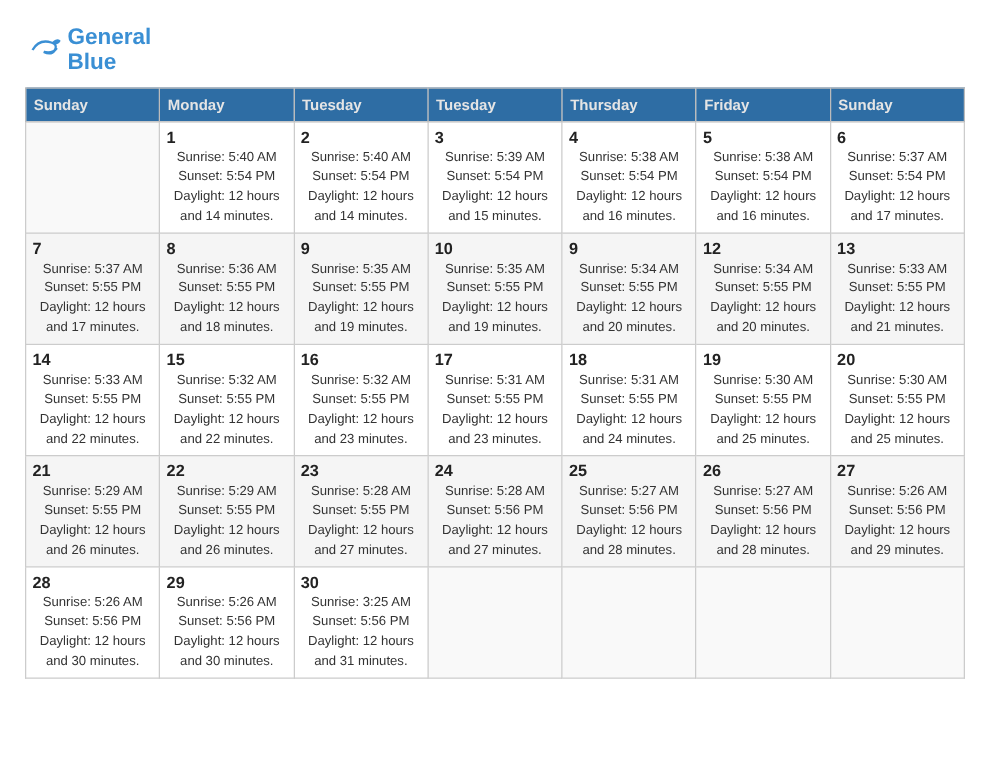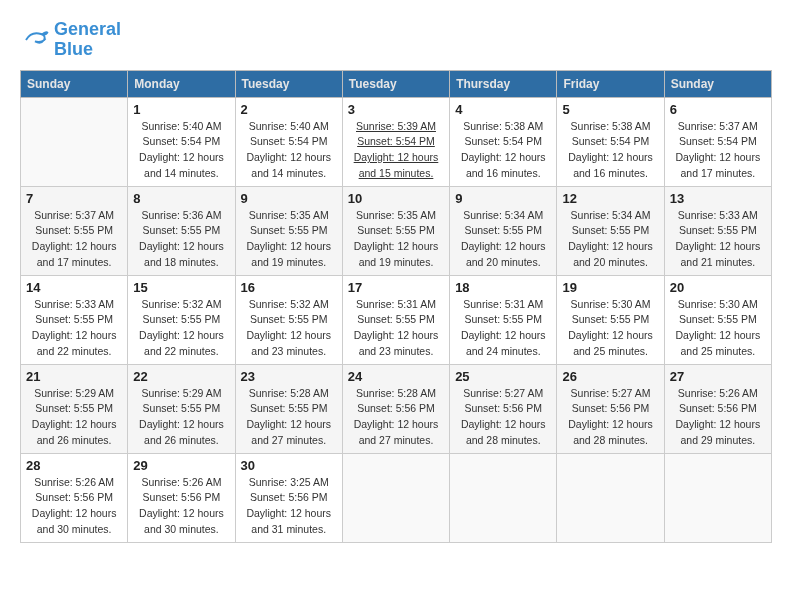--- a/index.html
+++ b/index.html
@@ -135,21 +135,21 @@
         </td>
         <td>
           <span class="day-num">2</span>
           <div class="day-info" style="white-space: pre-line;">Sunrise: 5:40 AM
 Sunset: 5:54 PM
 Daylight: 12 hours
 and 14 minutes.</div>
         </td>
         <td>
           <span class="day-num">3</span>
-          <div class="day-info" style="white-space: pre-line; text-decoration: underline;">Sunrise: 5:39 AM
+          <div class="day-info" style="white-space: pre-line;">Sunrise: 5:39 AM
 Sunset: 5:54 PM
 Daylight: 12 hours
 and 15 minutes.</div>
         </td>
         <td>
           <span class="day-num">4</span>
           <div class="day-info" style="white-space: pre-line;">Sunrise: 5:38 AM
 Sunset: 5:54 PM
 Daylight: 12 hours
 and 16 minutes.</div>

